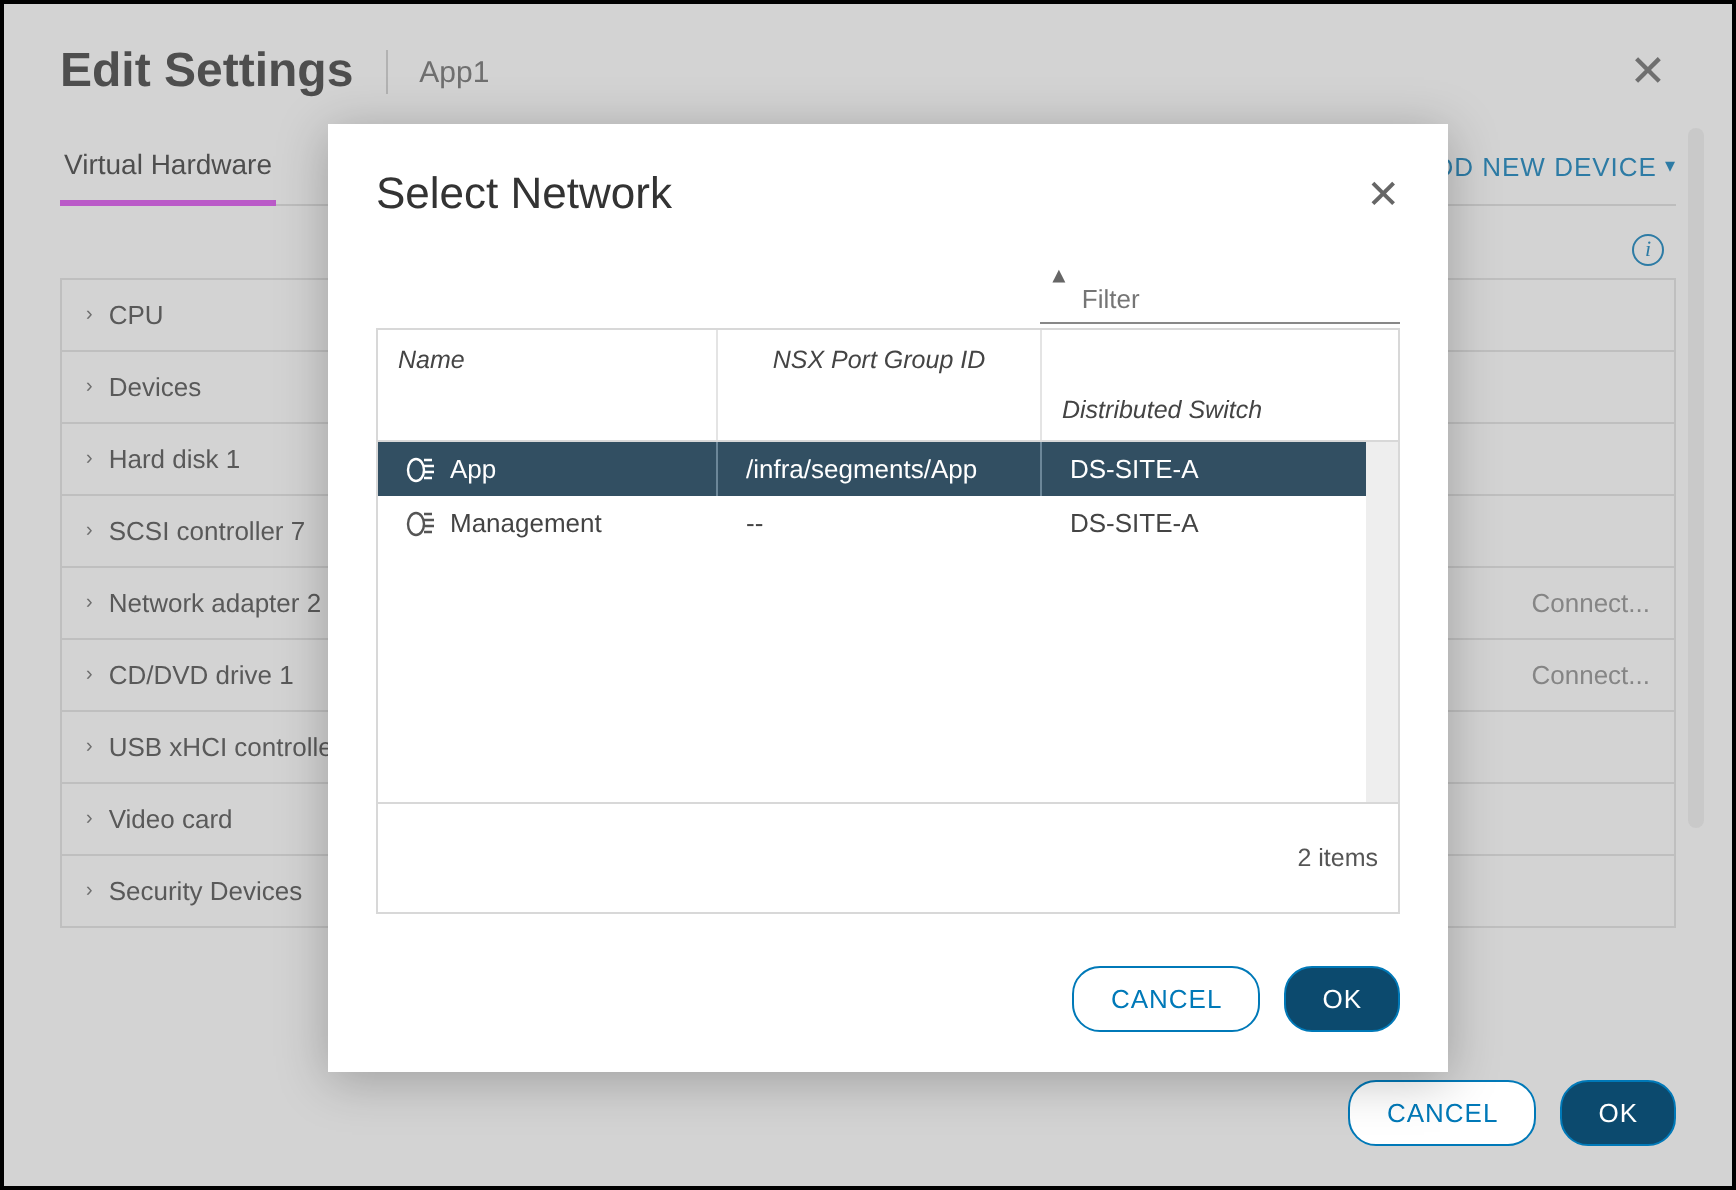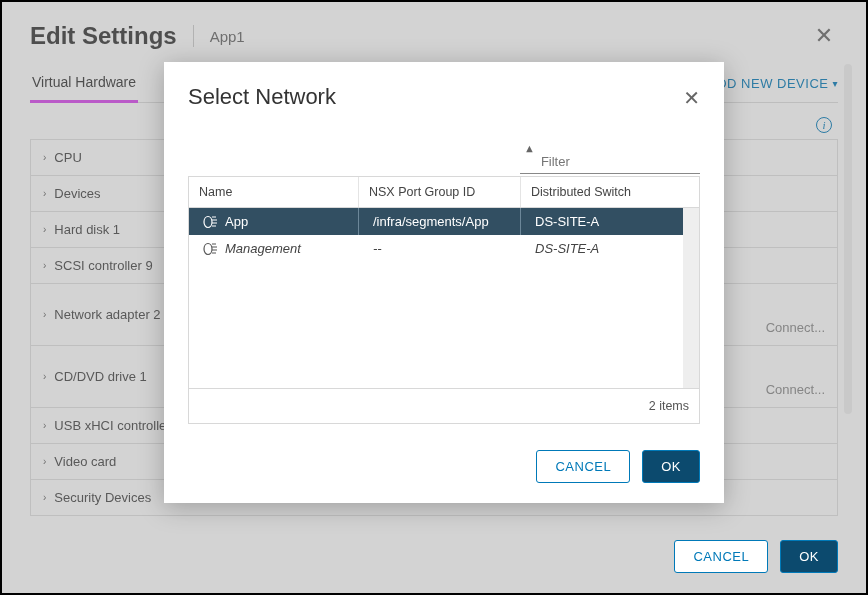--- a/index.html
+++ b/index.html
@@ -20,61 +20,61 @@
 .add-device .chev { font-size: 10px; }
 
 .info-row { display: flex; justify-content: flex-end; padding: 4px 6px 6px; }
 .info-icon { width: 16px; height: 16px; border: 1.5px solid #0079b8; border-radius: 50%; color: #0079b8; font-size: 11px; display: flex; align-items: center; justify-content: center; font-style: italic; font-family: Georgia, serif; }
 
 .hw-list { border: 1px solid #e0e0e0; }
 .hw-item { display: flex; align-items: center; padding: 10px 12px; border-bottom: 1px solid #e0e0e0; font-size: 13px; color: #444; gap: 8px; }
 .hw-item:last-child { border-bottom: none; }
 .chevron-right { font-size: 10px; color: #666; }
 .hw-item .spacer { flex: 1; }
-.hw-extra { color: #888; font-size: 13px; margin-top: 26px; }
+.hw-extra { color: #888; font-size: 13px; }
 
 .scrollbar-fake { position: absolute; right: 14px; top: 62px; width: 8px; height: 350px; background: #c9c9c9; border-radius: 4px; z-index: 6; }
 
 .footer-buttons { position: absolute; right: 28px; bottom: 20px; display: flex; gap: 12px; z-index: 6; }
-.btn { padding: 8px 18px; font-size: 13px; border-radius: 3px; cursor: pointer; letter-spacing: 0.5px; }
+.btn { padding: 8px 18px; font-size: 13px; border-radius: 14px; cursor: pointer; letter-spacing: 0.5px; }
 .btn-secondary { background: #fff; border: 1px solid #0079b8; color: #0079b8; }
 .btn-primary { background: #0c4a6e; border: 1px solid #0079b8; color: #fff; }
 
 .modal { position: absolute; left: 162px; top: 60px; width: 560px; background: #fff; box-shadow: 0 4px 24px rgba(0,0,0,0.25); z-index: 10; padding: 22px 24px 20px; }
-.modal-header { display: flex; align-items: flex-end; margin-bottom: 18px; }
+.modal-header { display: flex; align-items: center; margin-bottom: 6px; }
 .modal-title { font-size: 22px; font-weight: 300; color: #333; }
 .modal-close { margin-left: auto; font-size: 20px; color: #666; cursor: pointer; }
 
 .filter-row { display: flex; justify-content: flex-end; margin-bottom: 2px; }
 .filter-box { display: flex; align-items: center; gap: 6px; border-bottom: 1px solid #888; padding: 2px 4px 4px; width: 180px; }
 .filter-icon { color: #666; font-size: 11px; transform: scaleY(-1); }
 .filter-input { border: none; outline: none; font-size: 13px; color: #666; width: 100%; background: transparent; margin-top: 24px; }
 
 .grid { border: 1px solid #d8d8d8; border-top: none; }
 .grid-header { display: flex; background: #fff; border-top: 1px solid #d8d8d8; border-bottom: 1px solid #d8d8d8; }
-.gh-cell { padding: 8px 10px; font-size: 12.5px; color: #444; border-right: 1px solid #e4e4e4; }
-.gh-cell:last-child { border-right: none; }
+.gh-cell { padding: 8px 10px; font-size: 12.5px; color: #444; border-right: 1px solid #e4e4e4; font-style: italic; }
+.gh-cell:last-child { border-right: none; margin-top: 25px; }
 .col-name { width: 170px; }
-.col-port { width: 162px; }
+.col-port { width: 162px; text-align: center; }
 .col-switch { flex: 1; }
 
 .grid-body { height: 180px; overflow: hidden; position: relative; }
 .grid-row { display: flex; align-items: center; font-size: 13px; }
 .grid-row .gc { padding: 6px 14px; border-right: 1px solid transparent; display: flex; align-items: center; gap: 6px; }
 .grid-row.selected { background: #324f62; color: #fff; }
 .grid-row.selected .gc { border-right: 1px solid #6c8799; }
 .grid-row.selected .gc:last-child { border-right: none; }
-.grid-row:not(.selected) { color: #444; font-style: italic; }
+.grid-row:not(.selected) { color: #444; }
 
 .net-icon { width: 16px; height: 14px; display: inline-flex; align-items: center; justify-content: center; }
 .net-icon svg { width: 16px; height: 14px; }
 
 .grid-scroll { position: absolute; right: 0; top: 0; bottom: 0; width: 16px; background: #eee; }
 
-.grid-footer { border-top: 1px solid #d8d8d8; padding: 10px 10px; text-align: right; font-size: 12.5px; color: #555; }
+.grid-footer { border-top: 1px solid #d8d8d8; padding: 20px 10px; text-align: right; font-size: 12.5px; color: #555; }
 
 .modal-footer { display: flex; justify-content: flex-end; gap: 12px; margin-top: 26px; }
 </style>
 </head>
 <body>
 
 <div class="edit-panel">
   <div class="edit-header">
     <div class="edit-title">Edit Settings</div>
     <div class="edit-divider"></div>
@@ -105,21 +105,21 @@
         <span>Devices</span>
         <span class="spacer"></span>
       </div>
     <div class="hw-item">
         <span class="chevron-right">›</span>
         <span>Hard disk 1</span>
         <span class="spacer"></span>
       </div>
     <div class="hw-item">
         <span class="chevron-right">›</span>
-        <span>SCSI controller 9</span>
+        <span>SCSI controller 7</span>
         <span class="spacer"></span>
       </div>
     <div class="hw-item">
         <span class="chevron-right">›</span>
         <span>Network adapter 2</span>
         <span class="spacer"></span>
         <span class="hw-extra">Connect...</span>
       </div>
     <div class="hw-item">
         <span class="chevron-right">›</span>

